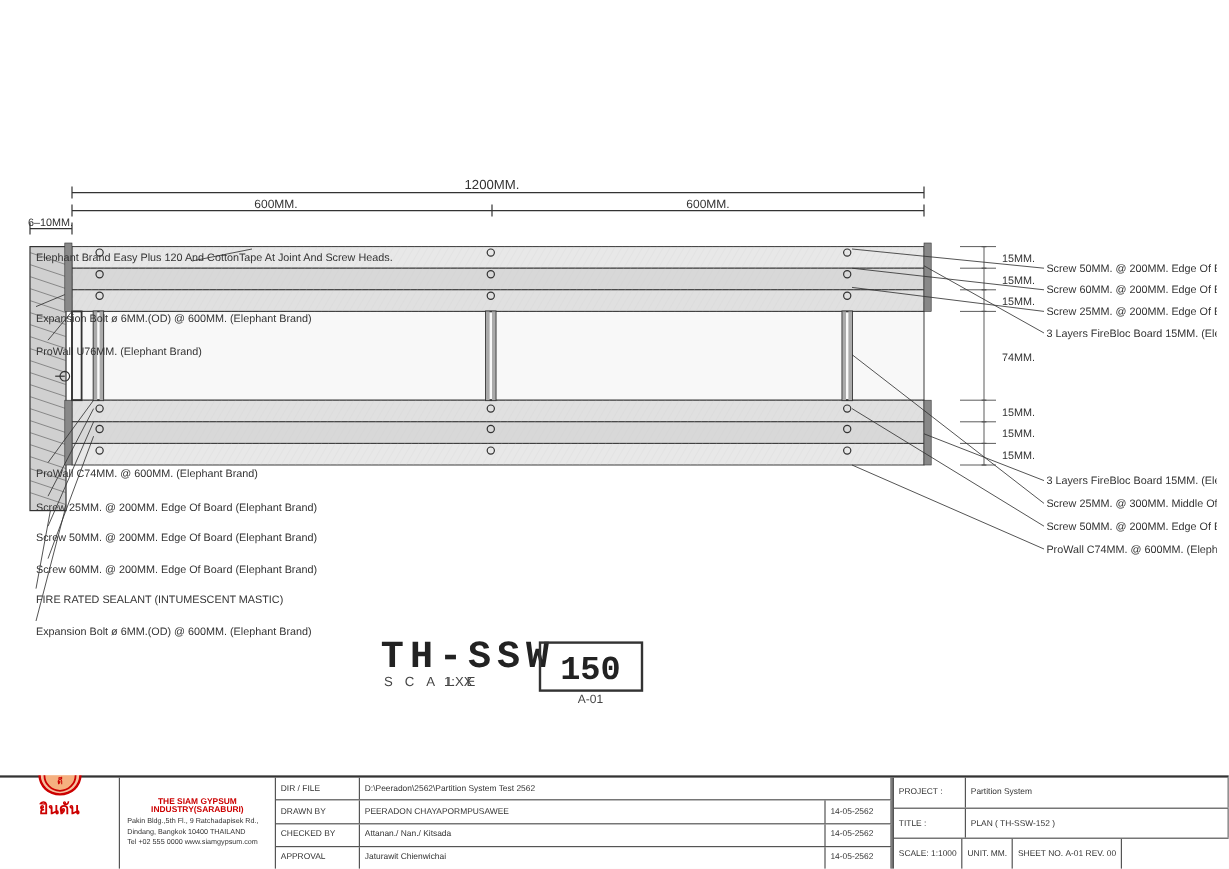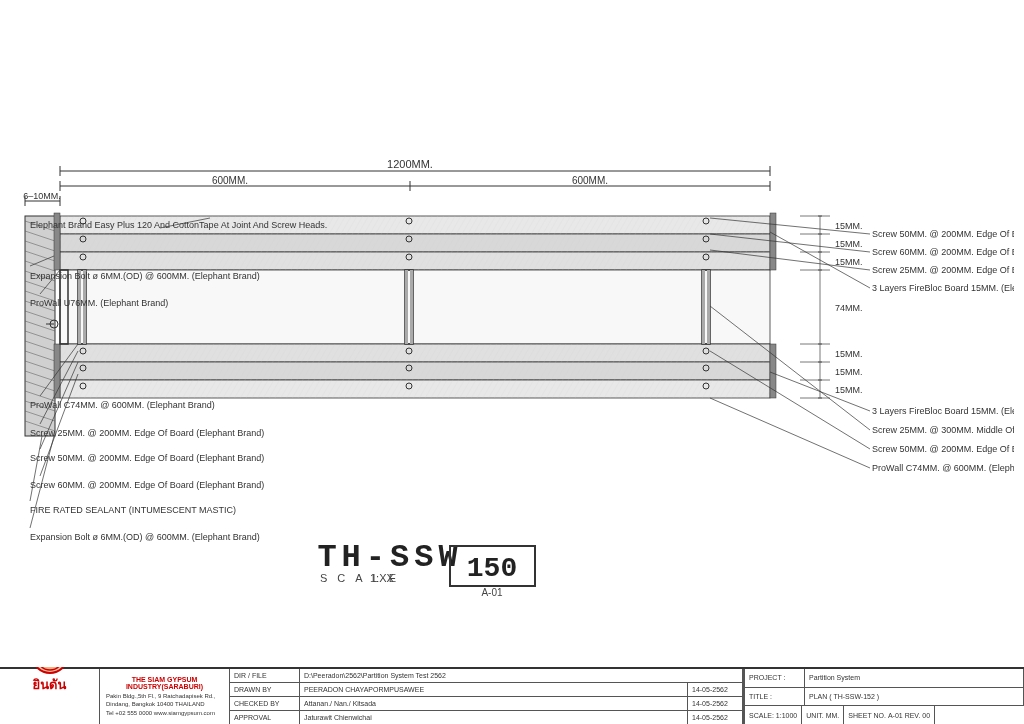--- a/index.html
+++ b/index.html
@@ -23,21 +23,21 @@
       position: relative;
       padding: 10px;
       background: white;
     }
     svg.main-drawing {
       width: 100%;
       height: 100%;
     }
     
     .footer {
-      height: 57px;
+      height: 78px;
       border-top: 2px solid #333;
       display: flex;
       background: white;
     }
     .footer-logo {
       width: 100px;
       border-right: 1px solid #555;
       display: flex;
       align-items: center;
       justify-content: center;

